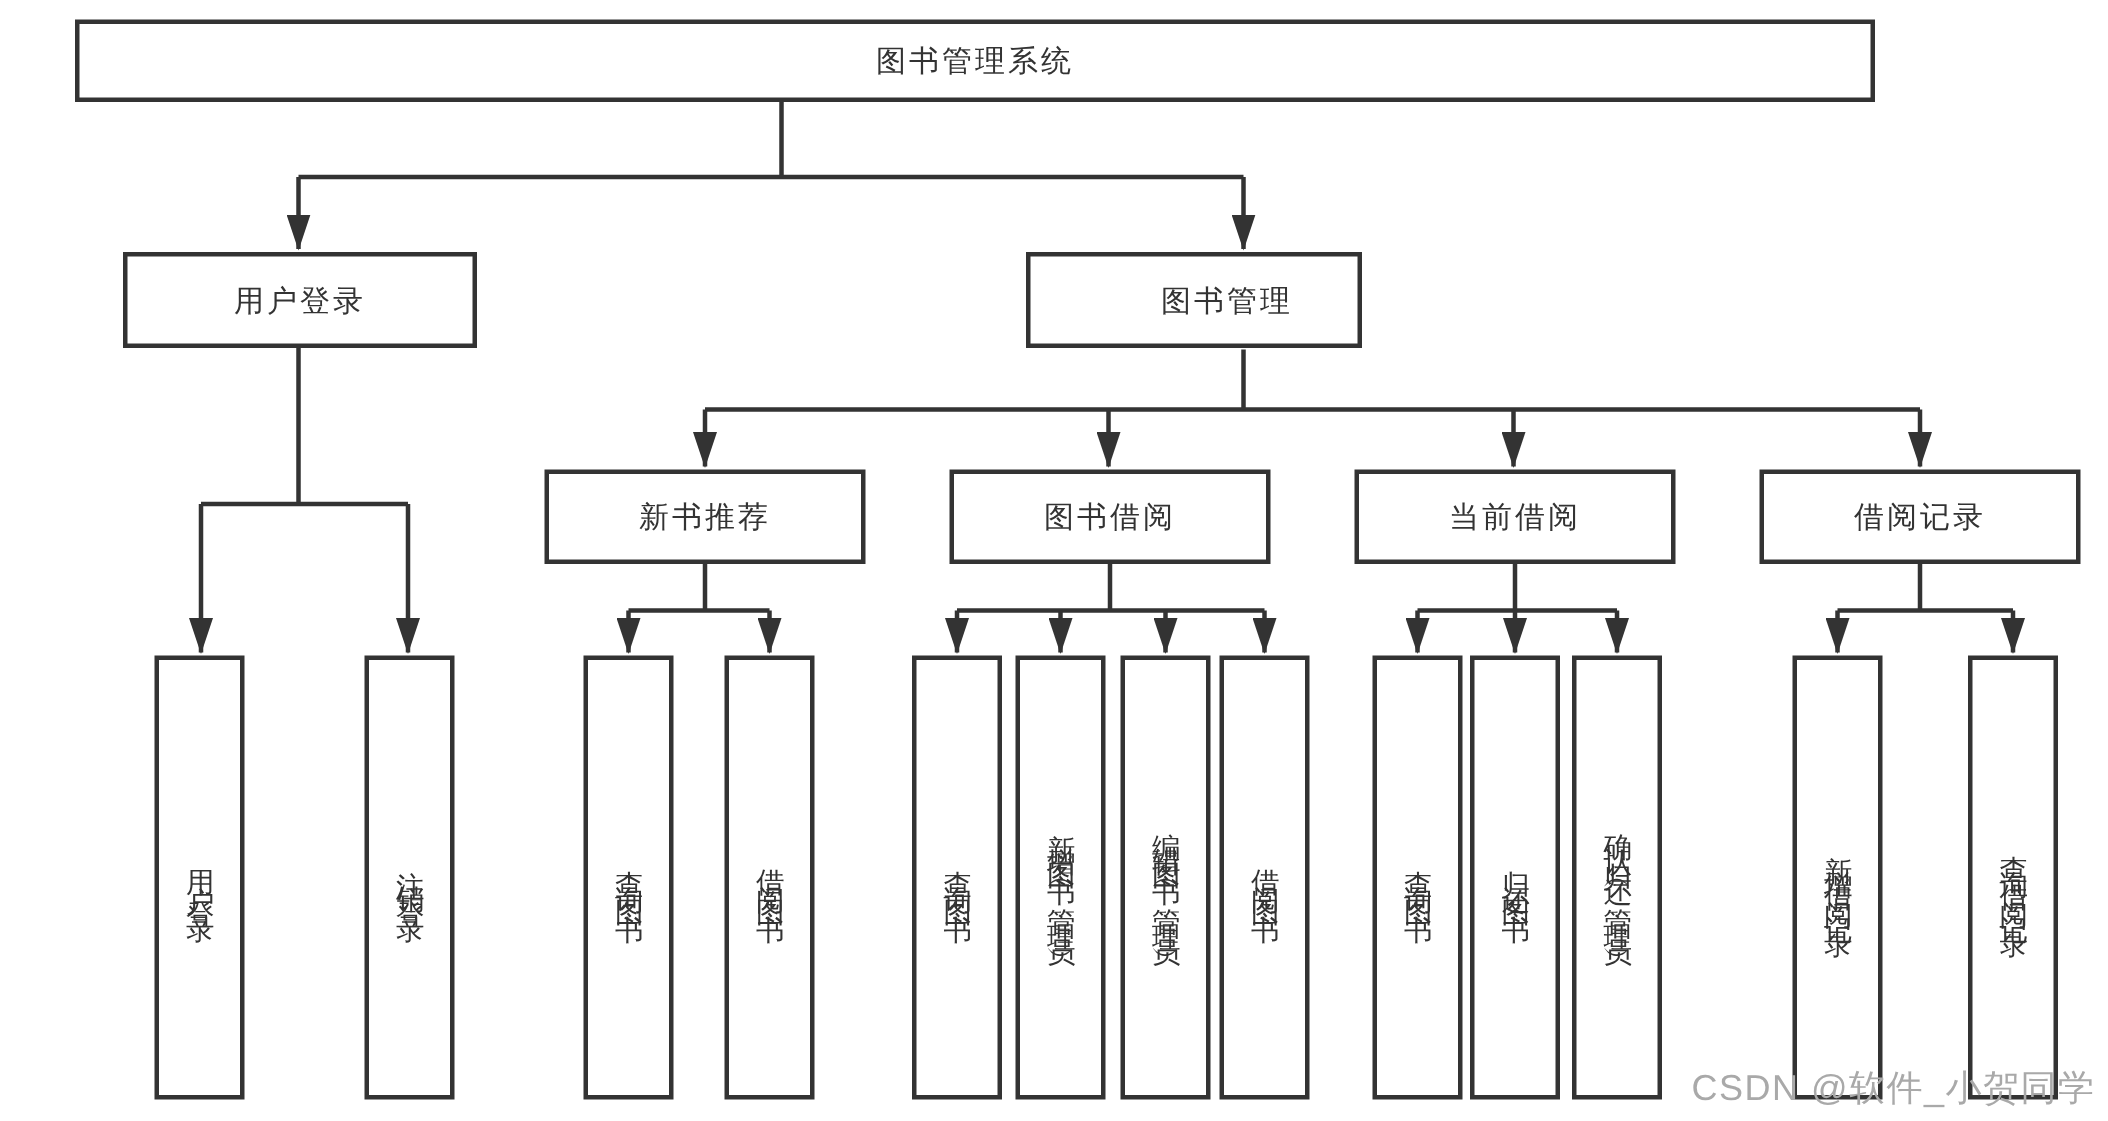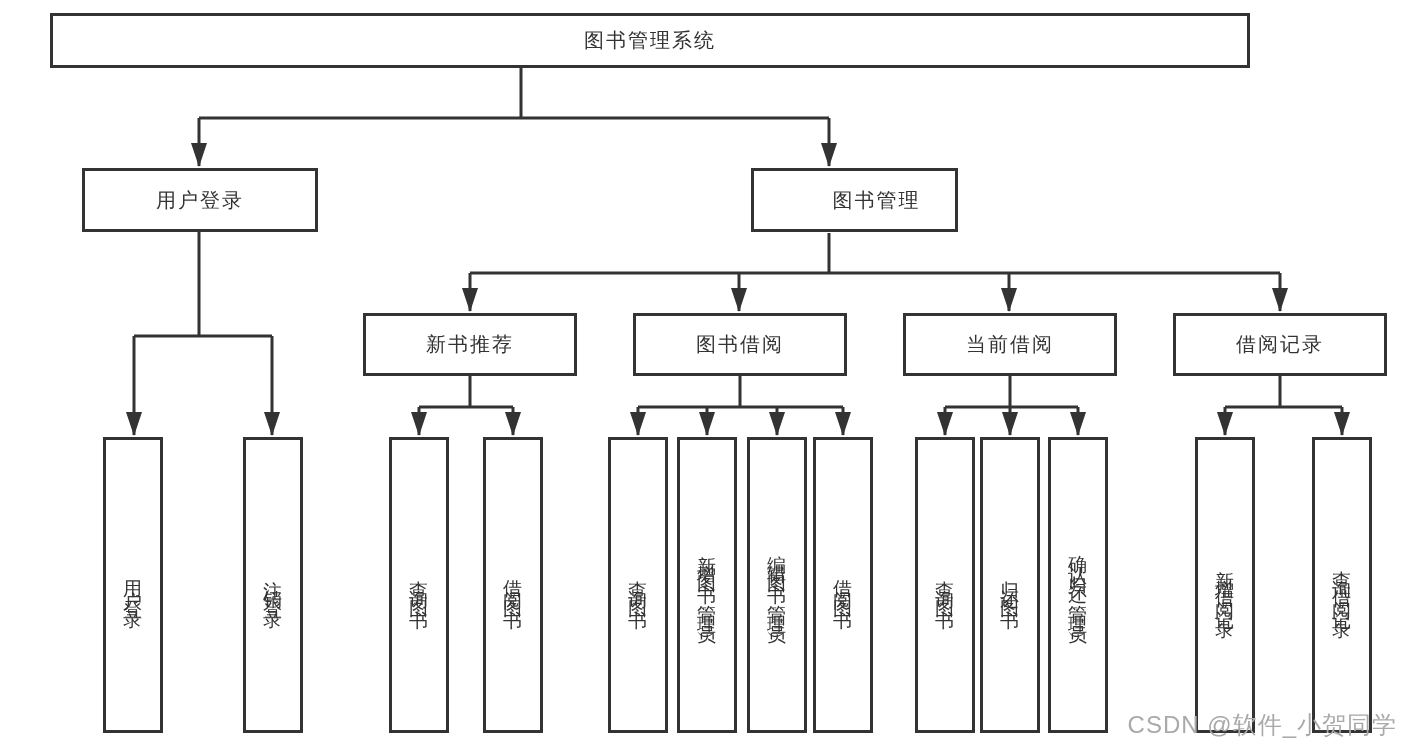--- a/index.html
+++ b/index.html
@@ -105,21 +105,21 @@
     </g>
   </svg>
 
   <div class="node" style="left:22px; top:13px; width:1200px; height:55px;margin-left:28px;">
     <span class="h-label">图书管理系统</span>
   </div>
 
   <div class="node" style="left:82px; top:168px; width:236px; height:64px;">
     <span class="h-label">用户登录</span>
   </div>
-  <div class="node" style="left:751px; top:168px; width:207px; height:64px;padding-left:44px;">
+  <div class="node" style="left:684px; top:168px; width:224px; height:64px;padding-left:44px;">
     <span class="h-label">图书管理</span>
   </div>
 
   <div class="node" style="left:363px; top:313px; width:214px; height:63px;">
     <span class="h-label">新书推荐</span>
   </div>
   <div class="node" style="left:633px; top:313px; width:214px; height:63px;">
     <span class="h-label">图书借阅</span>
   </div>
   <div class="node" style="left:903px; top:313px; width:214px; height:63px;">

